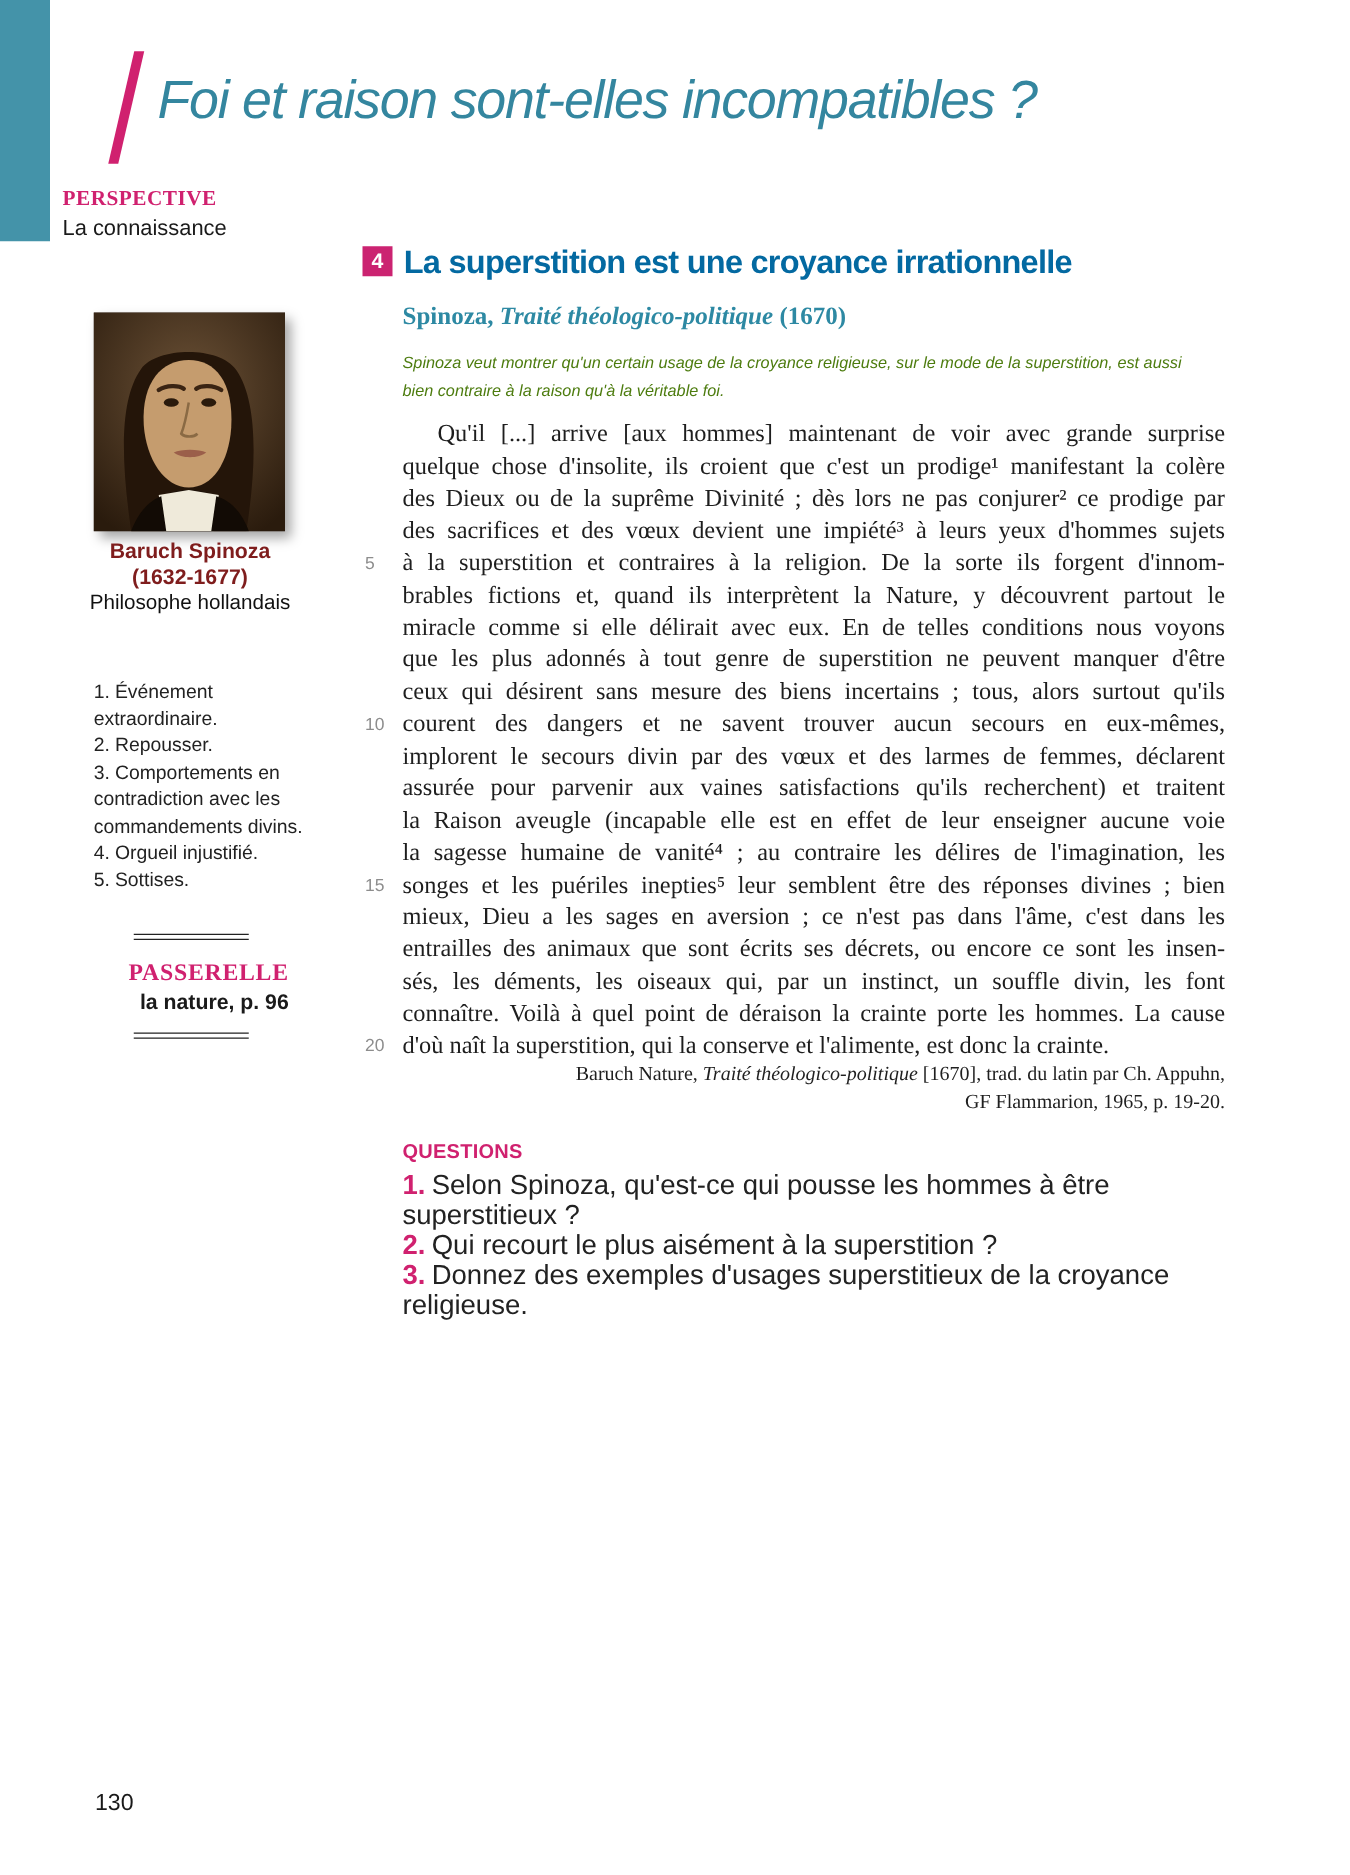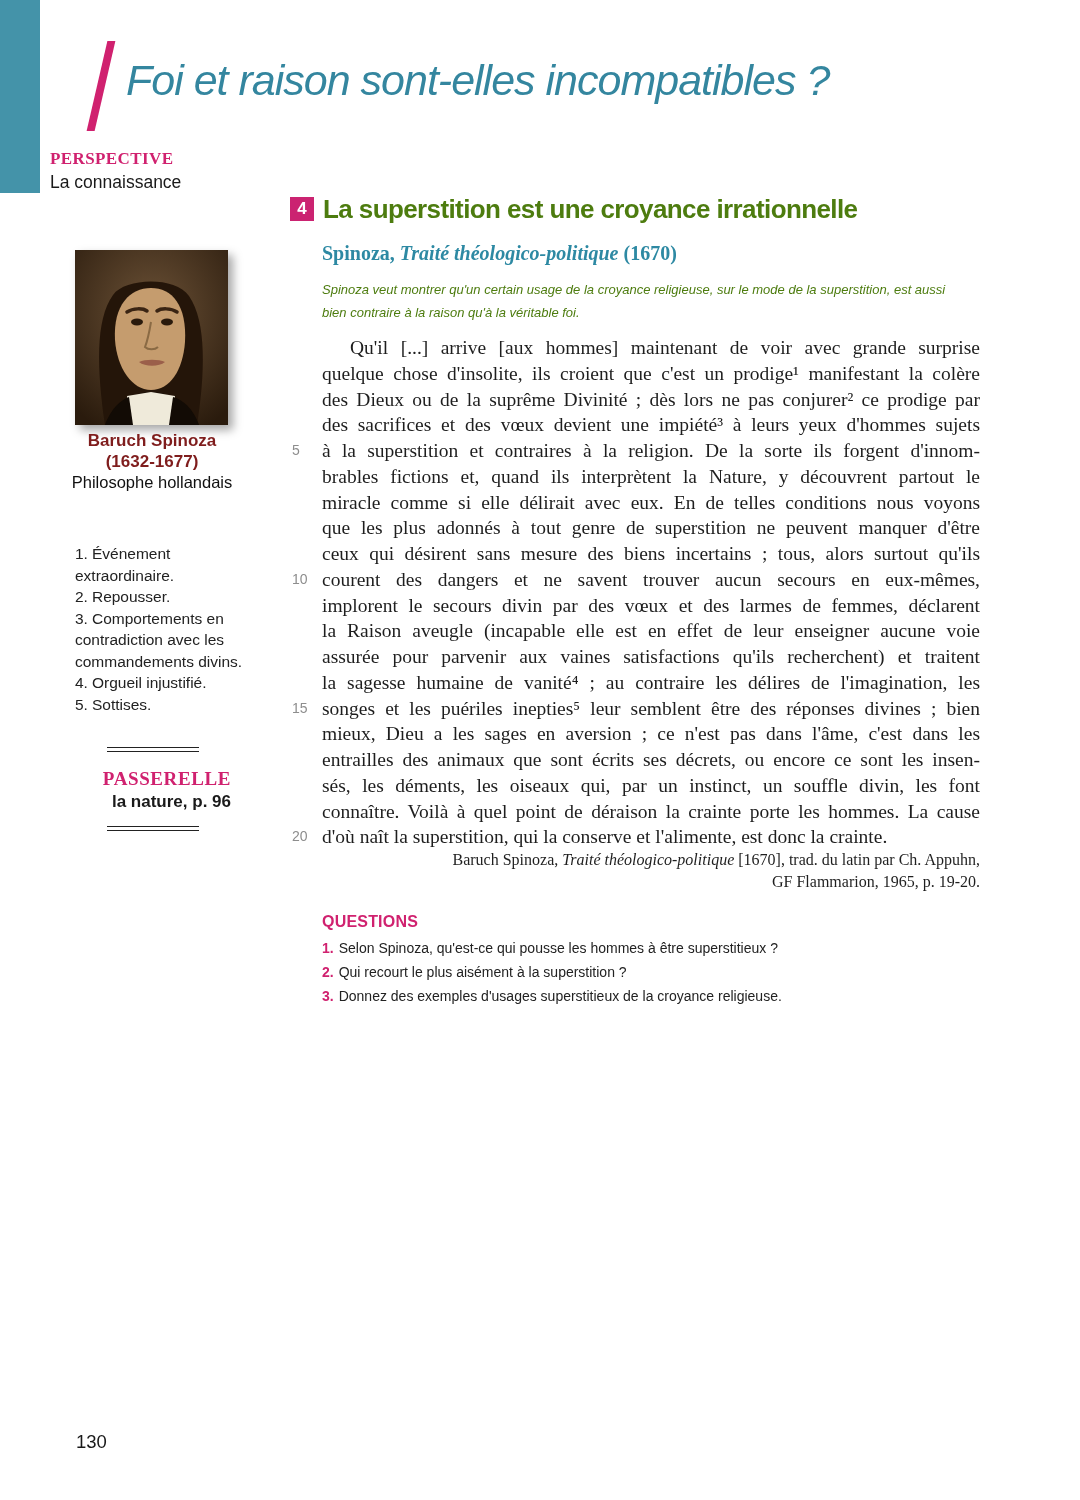--- a/index.html
+++ b/index.html
@@ -35,21 +35,21 @@
   .passerelle { position:absolute; left:75px; top:747px; width:156px; text-align:right; }
   .dbl { width:92px; margin:0 auto; height:5px; border-top:1.6px solid #222; border-bottom:1.6px solid #222; }
   .passerelle-label { margin-top:16px; font-family:"Liberation Serif", serif; font-weight:bold; font-size:19px;
                       color:#d0216f; letter-spacing:0.6px; }
   .passerelle-ref { margin-top:2px; margin-bottom:14px; font-size:17px; font-weight:bold; color:#1a1a1a; }
 
   
   .doc-header { position:absolute; left:290px; top:194px; display:flex; align-items:flex-start; }
   .doc-num { width:24px; height:24px; background:#cb2371; color:#fff; font-weight:bold; font-size:17px;
              display:flex; align-items:center; justify-content:center; flex:0 0 auto; margin-top:3px; }
-  .doc-title { margin-left:9px; font-size:26px; font-weight:bold; color:#4d7c0f; letter-spacing:-0.6px; white-space:nowrap; }
+  .doc-title { margin-left:9px; font-size:26px; font-weight:bold; color:#0369a1; letter-spacing:-0.6px; white-space:nowrap; }
 
   .source-heading { position:absolute; left:322px; top:242px; font-family:"Liberation Serif", serif; font-weight:bold;
                     font-size:20px; color:#2d89a3; white-space:nowrap; }
   .source-heading .it { font-style:italic; }
 
   .intro { position:absolute; left:322px; top:279px; width:648px; font-style:italic; font-size:13px;
            line-height:22.5px; color:#4d7c0f; }
 
   
   .passage { position:absolute; left:322px; top:335px; width:658px; font-family:"Liberation Serif", serif;
@@ -60,21 +60,21 @@
   .lnum { position:absolute; left:-30px; top:0; width:22px; text-align:right; font-family:"Liberation Sans", sans-serif;
           font-size:14px; color:#8d8d8d; line-height:25.75px; }
 
   .citation { position:absolute; left:322px; top:849px; width:658px; text-align:right;
               font-family:"Liberation Serif", serif; font-size:16px; line-height:22px; color:#1f1f1f; }
   .citation .it { font-style:italic; }
 
   
   .questions { position:absolute; left:322px; top:913px; width:660px; }
   .q-label { color:#d0216f; font-weight:bold; font-size:16px; letter-spacing:0.2px; margin-bottom:5px; }
-  .q-item { font-size:14px; line-height:24px; color:#222; }
+  .q-item { font-size:22px; line-height:24px; color:#222; }
   .q-num { color:#d0216f; font-weight:bold; margin-right:5px; }
 
   .page-number { position:absolute; left:76px; top:1431px; font-size:18.5px; color:#1a1a1a; }
 </style>
 </head>
 <body>
 
 <div class="page">
 
   <div class="teal-bar"></div>
@@ -149,33 +149,33 @@
     <div class="pl"><span class="lnum"></span><span>quelque chose d'insolite, ils croient que c'est un prodige¹ manifestant la colère</span></div>
     <div class="pl"><span class="lnum"></span><span>des Dieux ou de la suprême Divinité ; dès lors ne pas conjurer² ce prodige par</span></div>
     <div class="pl"><span class="lnum"></span><span>des sacrifices et des vœux devient une impiété³ à leurs yeux d'hommes sujets</span></div>
     <div class="pl"><span class="lnum">5</span><span>à la superstition et contraires à la religion. De la sorte ils forgent d'innom-</span></div>
     <div class="pl"><span class="lnum"></span><span>brables fictions et, quand ils interprètent la Nature, y découvrent partout le</span></div>
     <div class="pl"><span class="lnum"></span><span>miracle comme si elle délirait avec eux. En de telles conditions nous voyons</span></div>
     <div class="pl"><span class="lnum"></span><span>que les plus adonnés à tout genre de superstition ne peuvent manquer d'être</span></div>
     <div class="pl"><span class="lnum"></span><span>ceux qui désirent sans mesure des biens incertains ; tous, alors surtout qu'ils</span></div>
     <div class="pl"><span class="lnum">10</span><span>courent des dangers et ne savent trouver aucun secours en eux-mêmes,</span></div>
     <div class="pl"><span class="lnum"></span><span>implorent le secours divin par des vœux et des larmes de femmes, déclarent</span></div>
+    <div class="pl"><span class="lnum"></span><span>assurée pour parvenir aux vaines satisfactions qu'ils recherchent) et traitent</span></div>
     <div class="pl"><span class="lnum"></span><span>la Raison aveugle (incapable elle est en effet de leur enseigner aucune voie</span></div>
-    <div class="pl"><span class="lnum"></span><span>assurée pour parvenir aux vaines satisfactions qu'ils recherchent) et traitent</span></div>
     <div class="pl"><span class="lnum"></span><span>la sagesse humaine de vanité⁴ ; au contraire les délires de l'imagination, les</span></div>
     <div class="pl"><span class="lnum">15</span><span>songes et les puériles inepties⁵ leur semblent être des réponses divines ; bien</span></div>
     <div class="pl"><span class="lnum"></span><span>mieux, Dieu a les sages en aversion ; ce n'est pas dans l'âme, c'est dans les</span></div>
     <div class="pl"><span class="lnum"></span><span>entrailles des animaux que sont écrits ses décrets, ou encore ce sont les insen-</span></div>
     <div class="pl"><span class="lnum"></span><span>sés, les déments, les oiseaux qui, par un instinct, un souffle divin, les font</span></div>
     <div class="pl"><span class="lnum"></span><span>connaître. Voilà à quel point de déraison la crainte porte les hommes. La cause</span></div>
     <div class="pl last"><span class="lnum">20</span><span>d'où naît la superstition, qui la conserve et l'alimente, est donc la crainte.</span></div>
   </div>
 
   <div class="citation">
-    <div><span>Baruch Spinoza, </span><span class="it">Traité théologico-politique</span><span> [1670], trad. du latin par Ch. Appuhn,</span></div>
+    <div><span>Baruch Nature, </span><span class="it">Traité théologico-politique</span><span> [1670], trad. du latin par Ch. Appuhn,</span></div>
     <div>GF Flammarion, 1965, p. 19-20.</div>
   </div>
 
   <div class="questions">
     <div class="q-label">QUESTIONS</div>
     <div class="q-item"><span class="q-num">1.</span><span>Selon Spinoza, qu'est-ce qui pousse les hommes à être superstitieux ?</span></div>
     <div class="q-item"><span class="q-num">2.</span><span>Qui recourt le plus aisément à la superstition ?</span></div>
     <div class="q-item"><span class="q-num">3.</span><span>Donnez des exemples d'usages superstitieux de la croyance religieuse.</span></div>
   </div>
 

